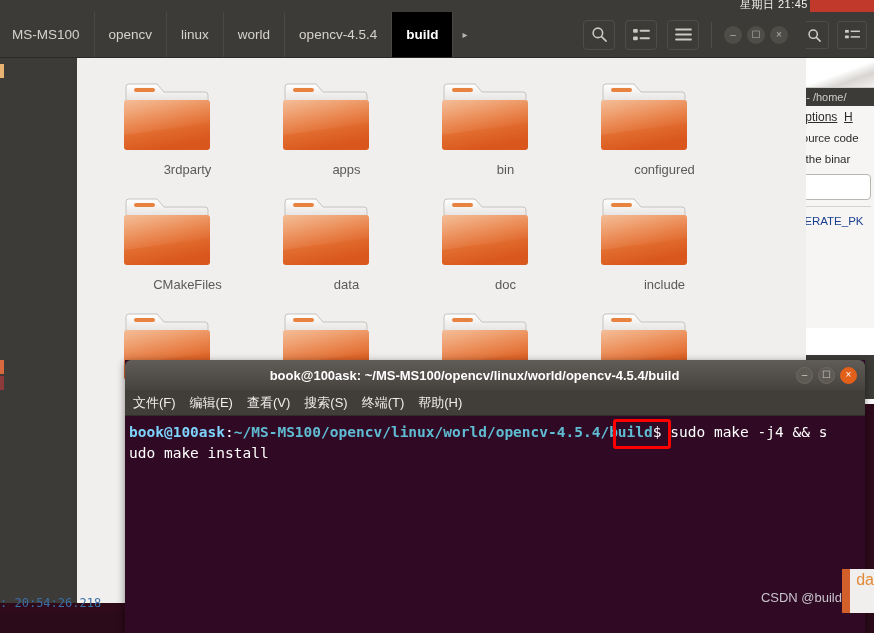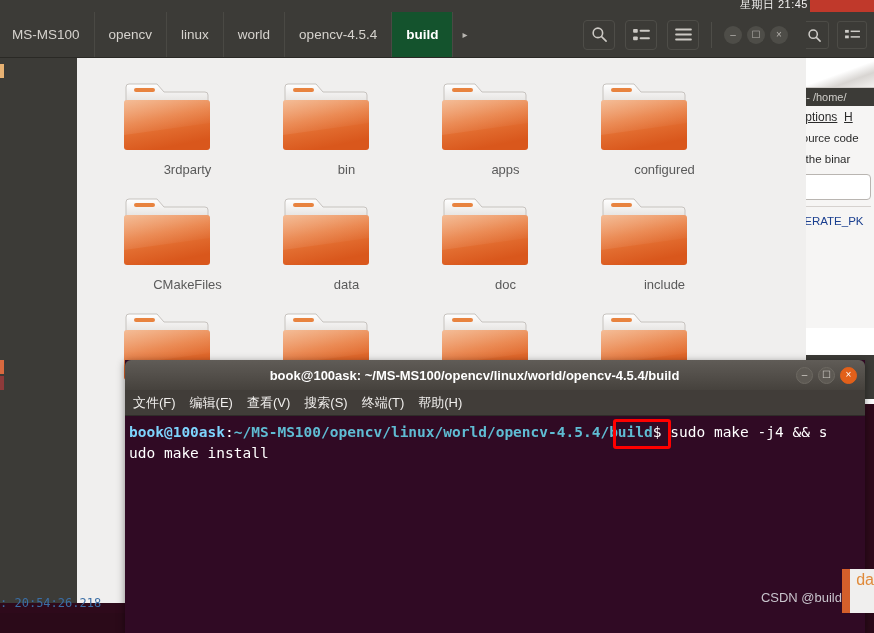--- a/index.html
+++ b/index.html
@@ -102,21 +102,21 @@
   }
   .crumbs { display: flex; align-items: stretch; }
   .crumb {
     display: flex; align-items: center; padding: 0 14px;
     font-size: 13.5px; color: #d6d3ce;
     border-right: 1px solid #4a4944;
     white-space: nowrap; cursor: default;
   }
   .crumb:first-child { padding-left: 12px; }
   .crumb.active {
-    background: #14532d; color: #ffffff; font-weight: bold;
+    background: #000000; color: #ffffff; font-weight: bold;
     border-right: 1px solid #4a4944;
   }
   .crumb.arrow {
     padding: 0 9px; color: #b9b6b1; font-size: 10px;
     border-right: none;
   }
   .hdr-spacer { flex: 1; }
   .hdr-tools { display: flex; align-items: center; gap: 10px; padding-right: 8px; }
   .tool-btn {
     width: 32px; height: 30px; border: 1px solid #4e4d48; border-radius: 4px;
@@ -367,33 +367,33 @@
 
           <div class="file-item">
             <div class="folder-icon">
               <svg width="96" height="78" viewBox="0 0 96 78">
                 <path d="M10 6 h28 l7 8 h41 a3 3 0 0 1 3 3 v12 h-79 a3 3 0 0 1 -3 -3 v-17 a3 3 0 0 1 3 -3 z" fill="url(#fTab)" stroke="#c6c2be" stroke-width="1"></path>
                 <rect x="15" y="10" width="21" height="4" rx="2" fill="#e8833f"></rect>
                 <path d="M8 22 h80 a3 3 0 0 1 3 3 v44 a3 3 0 0 1 -3 3 h-80 a3 3 0 0 1 -3 -3 v-44 a3 3 0 0 1 3 -3 z" fill="url(#fBody)"></path>
                 <path d="M8 22 h80 a3 3 0 0 1 3 3 v20 l-86 12 v-32 a3 3 0 0 1 3 -3 z" fill="url(#fGloss)"></path>
               </svg>
             </div>
+            <div class="file-label">apps</div>
+          </div>
+
+          <div class="file-item">
+            <div class="folder-icon">
+              <svg width="96" height="78" viewBox="0 0 96 78">
+                <path d="M10 6 h28 l7 8 h41 a3 3 0 0 1 3 3 v12 h-79 a3 3 0 0 1 -3 -3 v-17 a3 3 0 0 1 3 -3 z" fill="url(#fTab)" stroke="#c6c2be" stroke-width="1"></path>
+                <rect x="15" y="10" width="21" height="4" rx="2" fill="#e8833f"></rect>
+                <path d="M8 22 h80 a3 3 0 0 1 3 3 v44 a3 3 0 0 1 -3 3 h-80 a3 3 0 0 1 -3 -3 v-44 a3 3 0 0 1 3 -3 z" fill="url(#fBody)"></path>
+                <path d="M8 22 h80 a3 3 0 0 1 3 3 v20 l-86 12 v-32 a3 3 0 0 1 3 -3 z" fill="url(#fGloss)"></path>
+              </svg>
+            </div>
             <div class="file-label">bin</div>
-          </div>
-
-          <div class="file-item">
-            <div class="folder-icon">
-              <svg width="96" height="78" viewBox="0 0 96 78">
-                <path d="M10 6 h28 l7 8 h41 a3 3 0 0 1 3 3 v12 h-79 a3 3 0 0 1 -3 -3 v-17 a3 3 0 0 1 3 -3 z" fill="url(#fTab)" stroke="#c6c2be" stroke-width="1"></path>
-                <rect x="15" y="10" width="21" height="4" rx="2" fill="#e8833f"></rect>
-                <path d="M8 22 h80 a3 3 0 0 1 3 3 v44 a3 3 0 0 1 -3 3 h-80 a3 3 0 0 1 -3 -3 v-44 a3 3 0 0 1 3 -3 z" fill="url(#fBody)"></path>
-                <path d="M8 22 h80 a3 3 0 0 1 3 3 v20 l-86 12 v-32 a3 3 0 0 1 3 -3 z" fill="url(#fGloss)"></path>
-              </svg>
-            </div>
-            <div class="file-label">apps</div>
           </div>
 
           <div class="file-item">
             <div class="folder-icon">
               <svg width="96" height="78" viewBox="0 0 96 78">
                 <path d="M10 6 h28 l7 8 h41 a3 3 0 0 1 3 3 v12 h-79 a3 3 0 0 1 -3 -3 v-17 a3 3 0 0 1 3 -3 z" fill="url(#fTab)" stroke="#c6c2be" stroke-width="1"></path>
                 <rect x="15" y="10" width="21" height="4" rx="2" fill="#e8833f"></rect>
                 <path d="M8 22 h80 a3 3 0 0 1 3 3 v44 a3 3 0 0 1 -3 3 h-80 a3 3 0 0 1 -3 -3 v-44 a3 3 0 0 1 3 -3 z" fill="url(#fBody)"></path>
                 <path d="M8 22 h80 a3 3 0 0 1 3 3 v20 l-86 12 v-32 a3 3 0 0 1 3 -3 z" fill="url(#fGloss)"></path>
               </svg>

